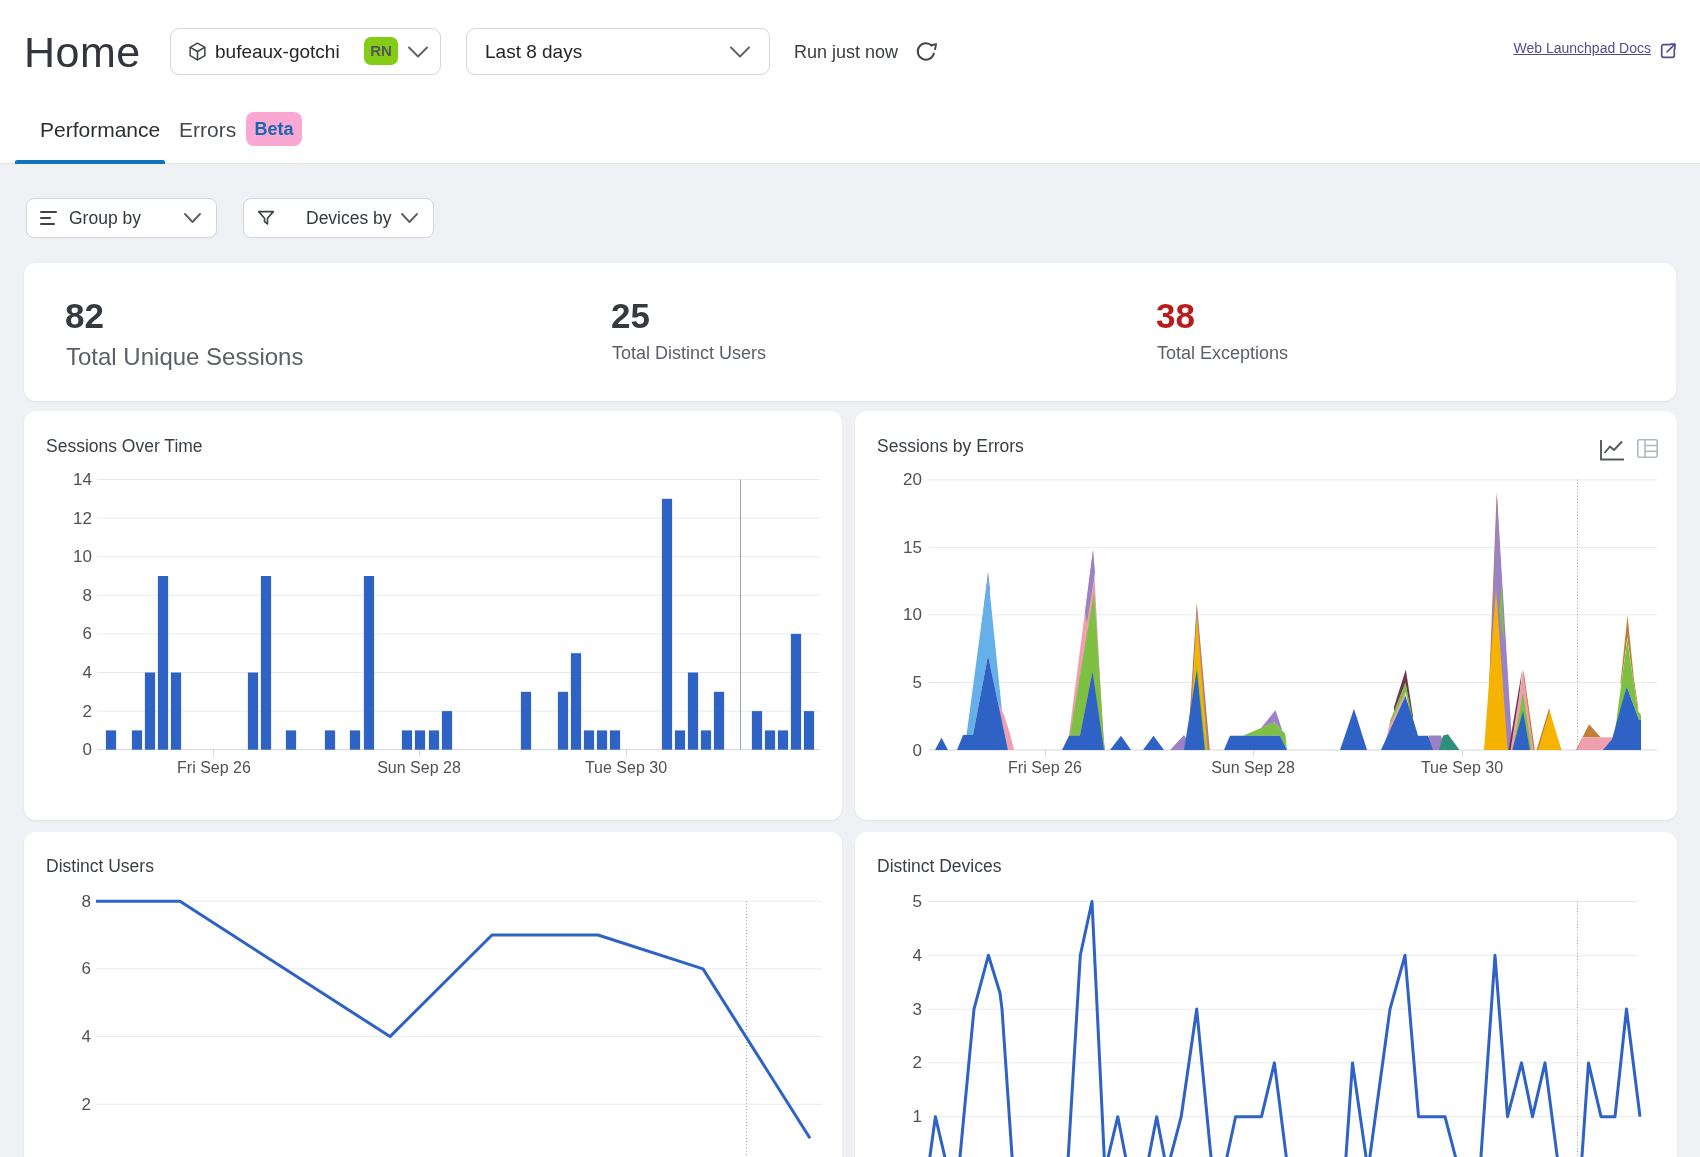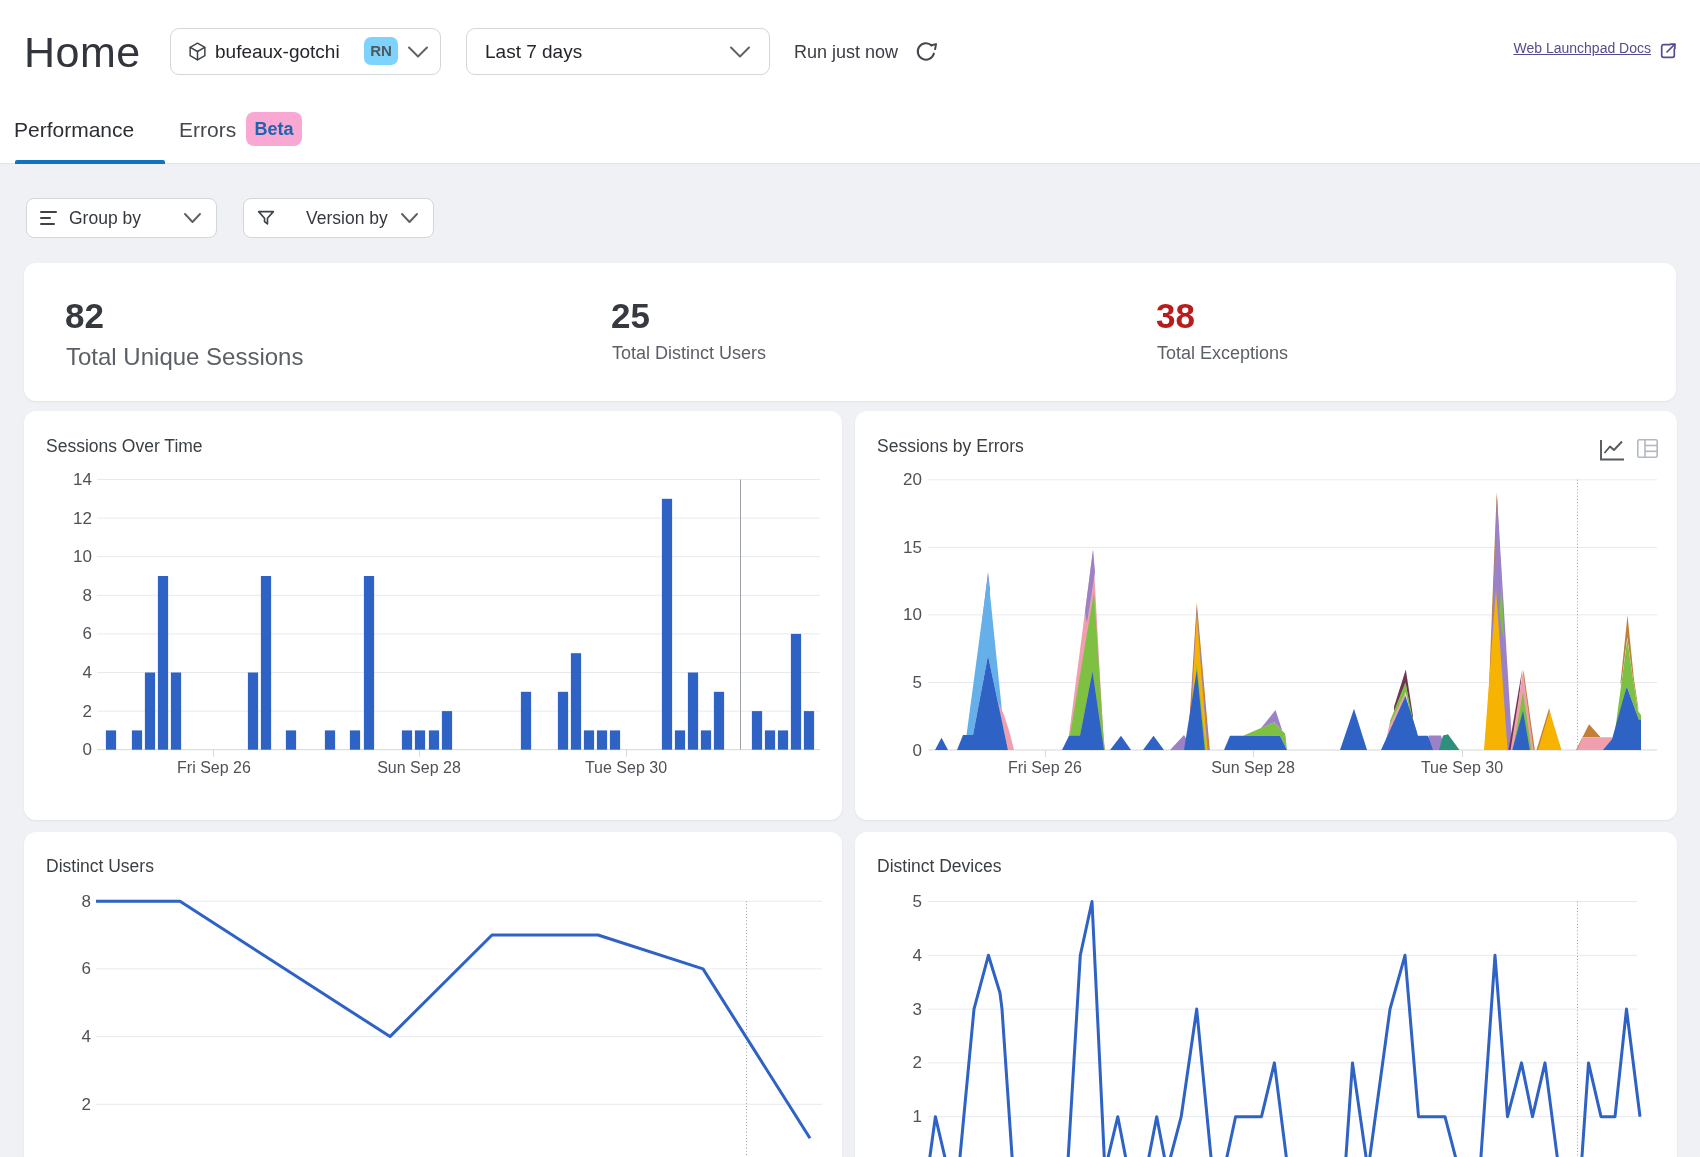--- a/index.html
+++ b/index.html
@@ -18,65 +18,65 @@
 
 <div class="abs" style="left:24px;top:28px;font-size:43px;color:#32363c;font-weight:500;letter-spacing:0.5px;">Home</div>
 
 <div class="abs" style="left:170px;top:28px;width:271px;height:47px;border:1px solid #d3d6db;border-radius:9px;background:#fff;"></div>
 <svg class="abs" style="left:187px;top:41px" width="21" height="21" viewBox="0 0 24 24" fill="none" stroke="#3f4349" stroke-width="1.7" stroke-linejoin="round" stroke-linecap="round">
   <path d="M12 2.5 L20.4 7.25 V16.75 L12 21.5 L3.6 16.75 V7.25 Z"></path>
   <path d="M3.8 7.4 L12 12 L20.2 7.4"></path>
   <path d="M12 12 V21.3"></path>
 </svg>
 <div class="abs" style="left:215px;top:41px;font-size:19px;color:#24262b;font-weight:500;">bufeaux-gotchi</div>
-<div class="abs" style="left:364px;top:37px;width:34px;height:28px;background:#7dd3fc;border-radius:7px;text-align:center;line-height:28px;font-size:15px;font-weight:bold;color:#53575e;">RN</div>
+<div class="abs" style="left:364px;top:37px;width:34px;height:28px;background:#84cc16;border-radius:7px;text-align:center;line-height:28px;font-size:15px;font-weight:bold;color:#53575e;">RN</div>
 <svg class="abs" style="left:407px;top:45px" width="22" height="14" viewBox="0 0 22 14" fill="none" stroke="#5f6368" stroke-width="2" stroke-linecap="round" stroke-linejoin="round">
     <polyline points="2,2.5 11,11.5 20,2.5"></polyline>
   </svg>
 
 <div class="abs" style="left:466px;top:28px;width:304px;height:47px;border:1px solid #d3d6db;border-radius:9px;background:#fff;"></div>
-<div class="abs" style="left:485px;top:41px;font-size:19px;color:#24262b;">Last 7 days</div>
+<div class="abs" style="left:485px;top:41px;font-size:19px;color:#24262b;">Last 8 days</div>
 <svg class="abs" style="left:729px;top:45px" width="22" height="14" viewBox="0 0 22 14" fill="none" stroke="#5f6368" stroke-width="2" stroke-linecap="round" stroke-linejoin="round">
     <polyline points="2,2.5 11,11.5 20,2.5"></polyline>
   </svg>
 
 <div class="abs" style="left:794px;top:42px;font-size:18px;color:#3a3d42;">Run just now</div>
 <svg class="abs" style="left:915px;top:40px" width="23" height="23" viewBox="0 0 23 23" fill="none" stroke="#44484e" stroke-width="2" stroke-linecap="round">
   <path d="M16.6 5.5 A 8.2 8.2 0 1 0 18.9 13.6"></path>
   <polyline points="16.3,5.3 21.0,4.1 20.1,9.1" stroke-linejoin="round"></polyline>
 </svg>
 
 <div class="abs" style="right:49px;top:40px;font-size:14px;color:#584a8f;text-decoration:underline;">Web Launchpad Docs</div>
 <svg class="abs" style="left:1658px;top:41px" width="20" height="20" viewBox="0 0 20 20" fill="none" stroke="#584a8f" stroke-width="1.7">
   <path d="M12.6 3.6 H5.6 a1.9 1.9 0 0 0 -1.9 1.9 V14.4 a1.9 1.9 0 0 0 1.9 1.9 H14.4 a1.9 1.9 0 0 0 1.9 -1.9 V7.6"></path>
   <path d="M9 11 L16.6 3.4" stroke-linecap="round"></path>
   <path d="M12.1 3.2 H16.9 V8" stroke-linejoin="round"></path>
 </svg>
 
-<div class="abs" style="left:14px;top:118px;font-size:21px;color:#2b2e33;font-weight:500;">Performance</div>
+<div class="abs" style="left:40px;top:118px;font-size:21px;color:#2b2e33;font-weight:500;">Performance</div>
 <div class="abs" style="left:179px;top:118px;font-size:21px;color:#44484e;">Errors</div>
 <div class="abs" style="left:246px;top:112px;width:56px;height:34px;background:#f9a8d4;border-radius:8px;text-align:center;line-height:34px;font-size:18px;font-weight:bold;color:#1a66ae;">Beta</div>
 <div class="abs" style="left:15px;top:160px;width:150px;height:4px;background:#1273bd;border-radius:2px 2px 0 0;"></div>
 
 <div class="abs" style="left:26px;top:198px;width:191px;height:40px;background:#fff;border:1px solid #d3d6db;border-radius:8px;"></div>
 <svg class="abs" style="left:38px;top:208px" width="22" height="20" viewBox="0 0 22 20" stroke="#3f4349" stroke-width="2" stroke-linecap="round">
   <line x1="3" y1="4" x2="18" y2="4"></line>
     <line x1="3" y1="10" x2="12" y2="10"></line>
     <line x1="3" y1="16" x2="16" y2="16"></line>
 </svg>
 <div class="abs" style="left:69px;top:208px;font-size:17.5px;color:#35393f;">Group by</div>
 <svg class="abs" style="left:183px;top:212px" width="19" height="12" viewBox="0 0 19 12" fill="none" stroke="#5f6368" stroke-width="2" stroke-linecap="round" stroke-linejoin="round">
     <polyline points="2,2 9.5,10 17,2"></polyline>
   </svg>
 
 <div class="abs" style="left:243px;top:198px;width:191px;height:40px;background:#fff;border:1px solid #d3d6db;border-radius:8px;"></div>
 <svg class="abs" style="left:255px;top:207px" width="22" height="22" viewBox="0 0 24 24" fill="none" stroke="#3f4349" stroke-width="1.8" stroke-linejoin="round">
   <path d="M4 5 h16 l-6.4 7.2 v6.3 l-3.2 -2.5 v-3.8 Z"></path>
 </svg>
-<div class="abs" style="left:306px;top:208px;font-size:17.5px;color:#35393f;">Version by</div>
+<div class="abs" style="left:306px;top:208px;font-size:17.5px;color:#35393f;">Devices by</div>
 <svg class="abs" style="left:400px;top:212px" width="19" height="12" viewBox="0 0 19 12" fill="none" stroke="#5f6368" stroke-width="2" stroke-linecap="round" stroke-linejoin="round">
     <polyline points="2,2 9.5,10 17,2"></polyline>
   </svg>
 
 <div class="card" style="left:24px;top:263px;width:1652px;height:138px;"></div>
 <div class="abs" style="left:65px;top:296px;font-size:35px;font-weight:600;color:#36393f;">82</div>
 <div class="abs" style="left:66px;top:343px;font-size:24px;color:#5b5f66;">Total Unique Sessions</div>
 <div class="abs" style="left:611px;top:296px;font-size:35px;font-weight:600;color:#36393f;">25</div>
 <div class="abs" style="left:612px;top:343px;font-size:18px;color:#5b5f66;">Total Distinct Users</div>
 <div class="abs" style="left:1156px;top:296px;font-size:35px;font-weight:600;color:#b91c1c;">38</div>

